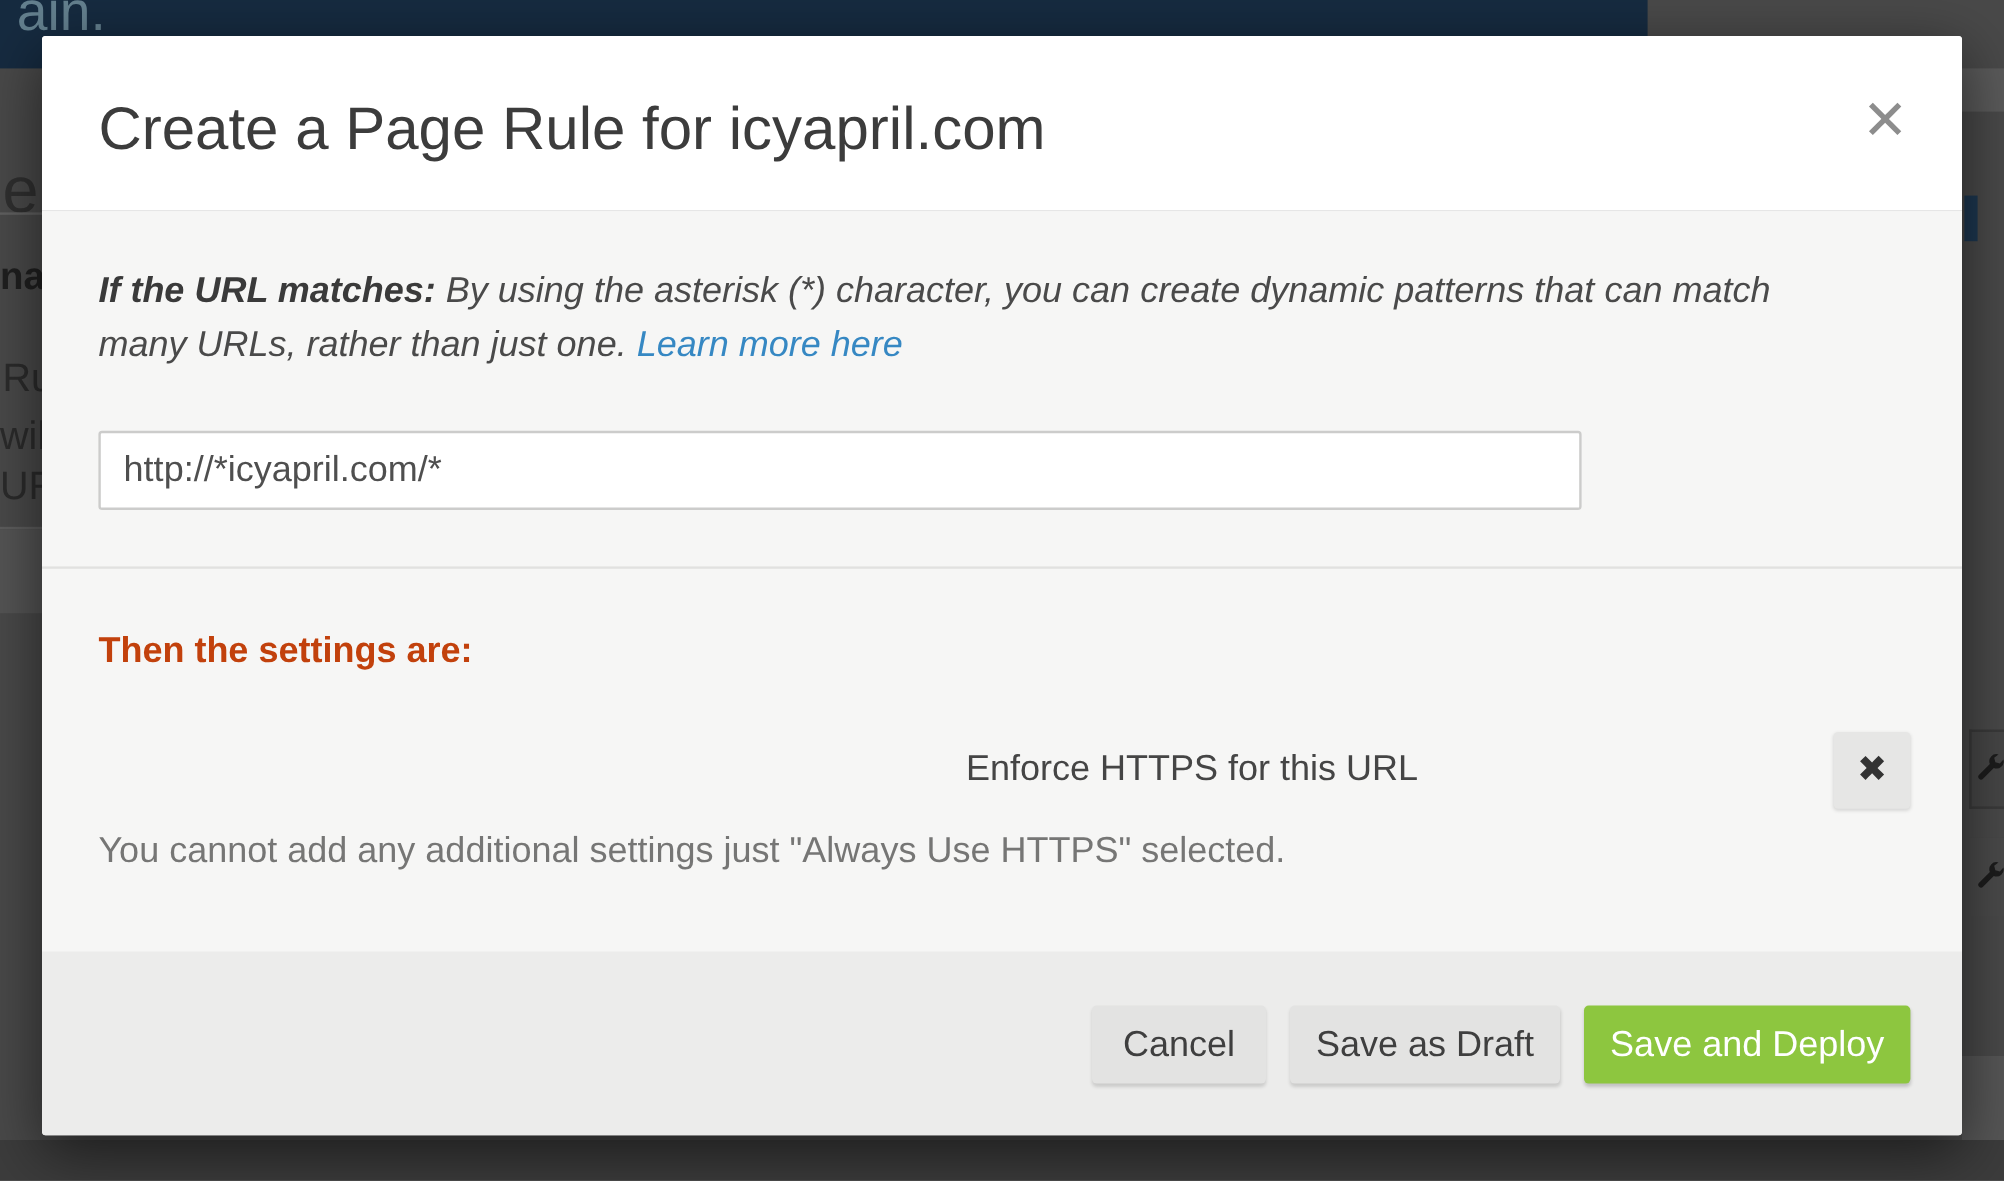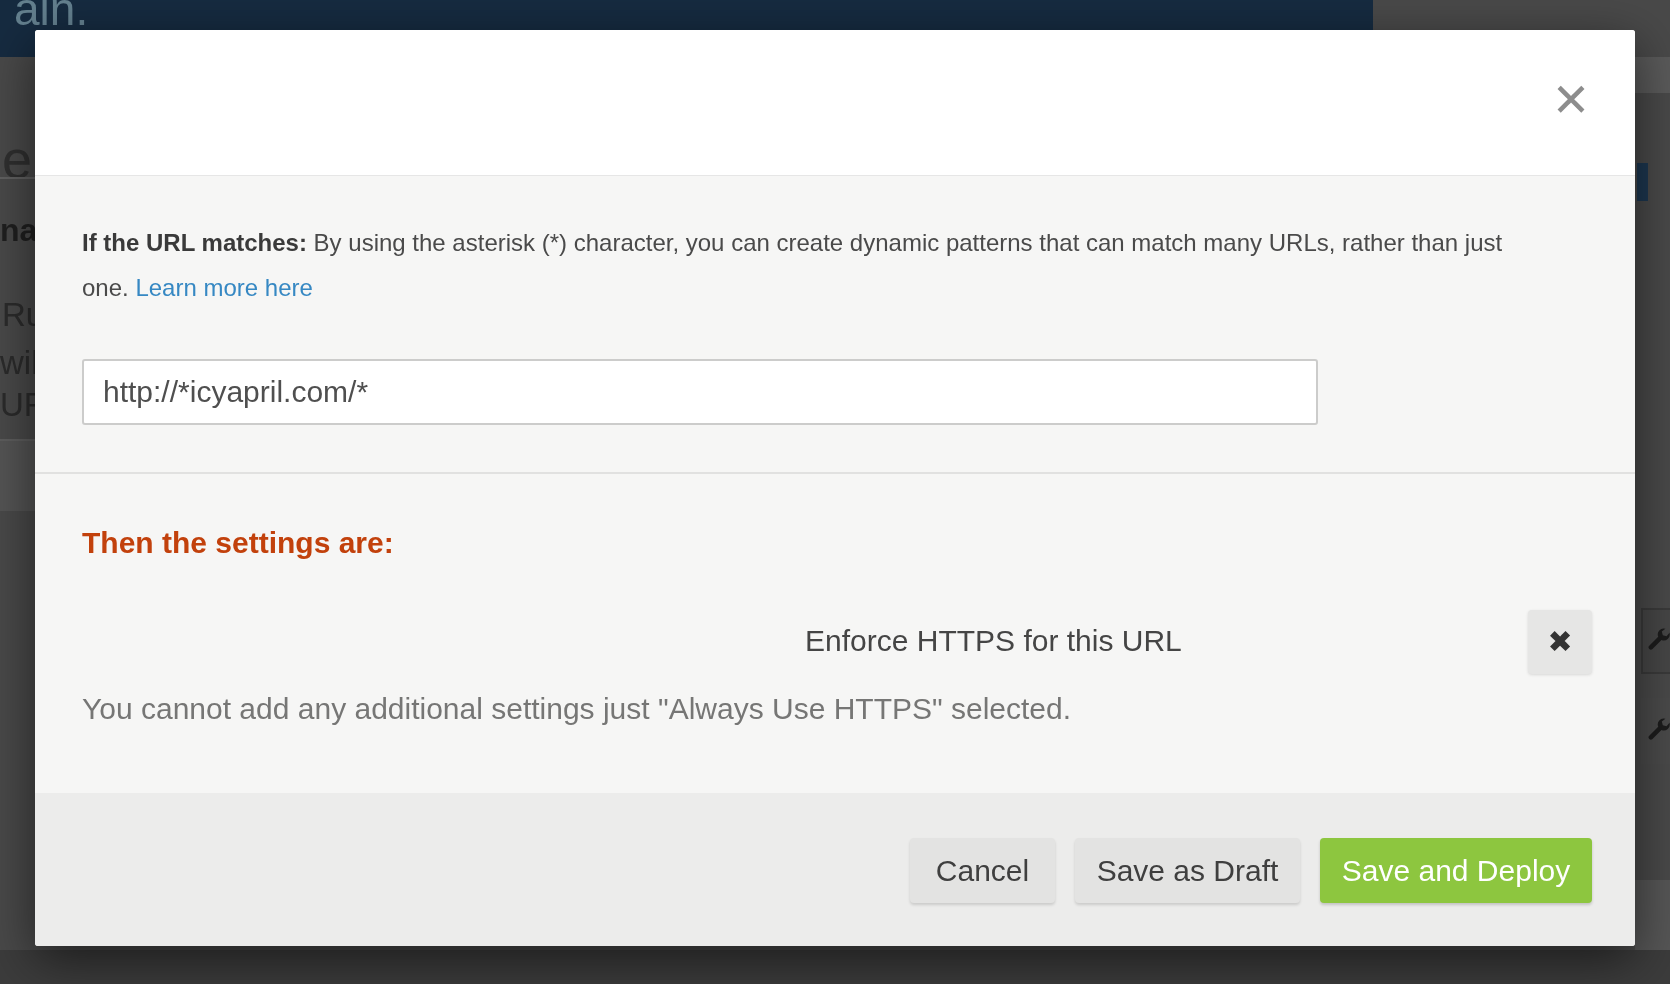--- a/index.html
+++ b/index.html
@@ -40,21 +40,21 @@
 
   
   .modal { position:absolute; left:35px; top:30px; width:1600px; height:916px;
            background:#f6f6f5; border-radius:3px; box-shadow:0 14px 50px rgba(0,0,0,0.55); }
   .modal-header { position:absolute; left:0; top:0; width:100%; height:145px; background:#ffffff;
                   border-bottom:1px solid #e6e6e6; border-radius:3px 3px 0 0; }
   .modal-title { position:absolute; left:47px; top:48px; font-size:50px; font-weight:400; color:#3c3c3c; white-space:nowrap; }
   .modal-close { position:absolute; left:1504px; top:38px; width:64px; height:64px; font-size:46px; font-weight:300;
                  color:#8d8d8d; text-align:center; line-height:64px; cursor:pointer; }
 
-  .intro { position:absolute; left:47px; top:190px; width:1470px; font-size:24px; line-height:45px; color:#4a4a4a; }
+  .intro { position:absolute; left:47px; top:190px; width:1470px; font-size:30px; line-height:45px; color:#4a4a4a;font-style:italic; }
   .intro b { color:#3a3a3a; }
   .intro a { color:#3688c3; text-decoration:none; cursor:pointer; }
 
   .url-input { position:absolute; left:47px; top:329px; width:1236px; height:66px; box-sizing:border-box;
                background:#fff; border:2px solid #cccccb; border-radius:3px; padding:0 15px 0 19px;
                font-size:30px; color:#4f4f4f; font-family:inherit; outline:none; }
 
   .divider { position:absolute; left:0; top:442px; width:100%; height:2px; background:#e1e1e0; }
 
   .settings-heading { position:absolute; left:47px; top:496px; font-size:30px; font-weight:bold; color:#c2410c; }
@@ -114,20 +114,21 @@
 <div class="wrow2"></div>
 <svg class="wrench wrench-2" viewBox="0 0 24 24">
   <path fill="#1c1c1c" d="M21.7 6.3a5.5 5.5 0 0 1-7.4 6.6L6 21.2a2.1 2.1 0 0 1-3-3l8.3-8.3a5.5 5.5 0 0 1 6.6-7.4L14.6 5l.9 3.5 3.5.9z"></path>
 </svg>
 <div class="rband2"></div>
 <div class="bottomband"></div>
 
 <div class="modal">
 
   <div class="modal-header">
+    <div class="modal-title">Create a Page Rule for icyapril.com</div>
     <div class="modal-close">✕</div>
   </div>
 
   <div class="intro">
     <b>If the URL matches:</b>
     <span>By using the asterisk (*) character, you can create dynamic patterns that can match many URLs, rather than just one.</span>
     <a href="#">Learn more here</a>
   </div>
 
   <input class="url-input" type="text" value="http://*icyapril.com/*" style="">

